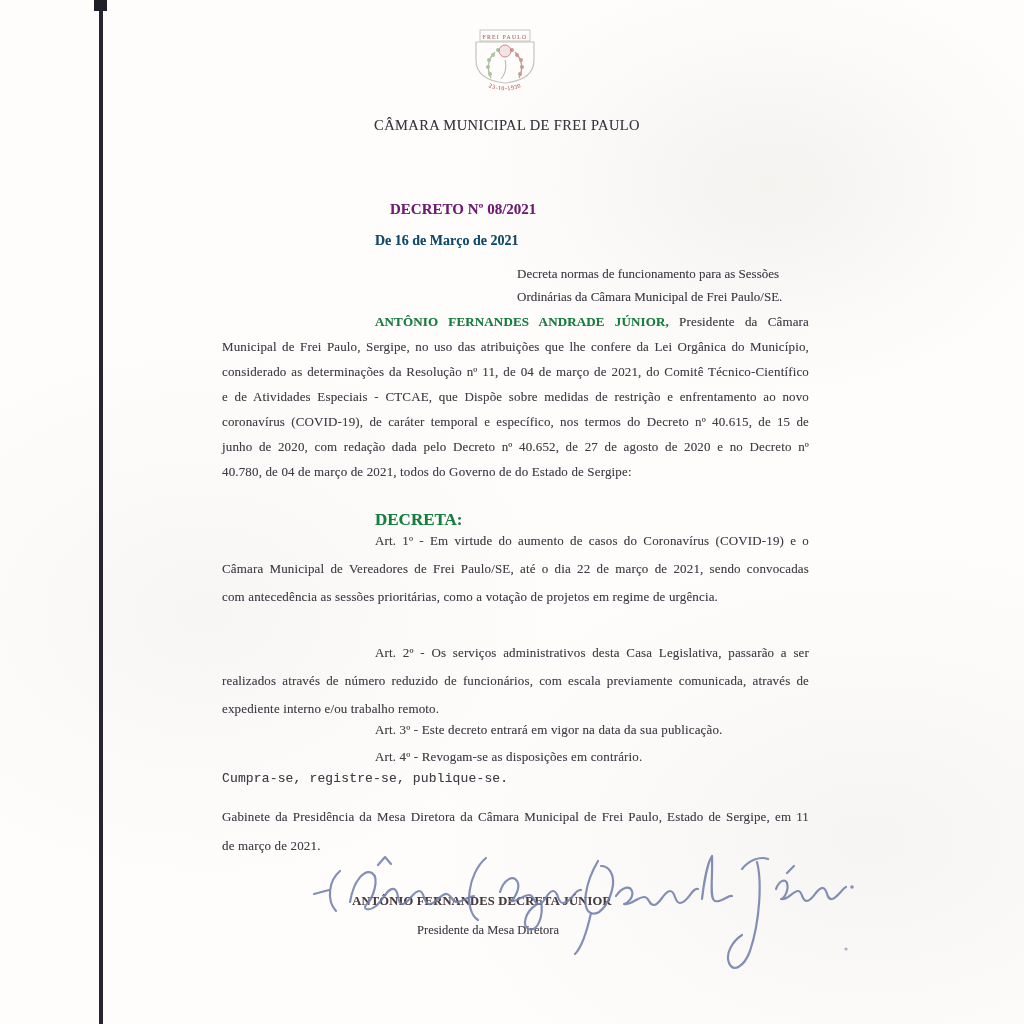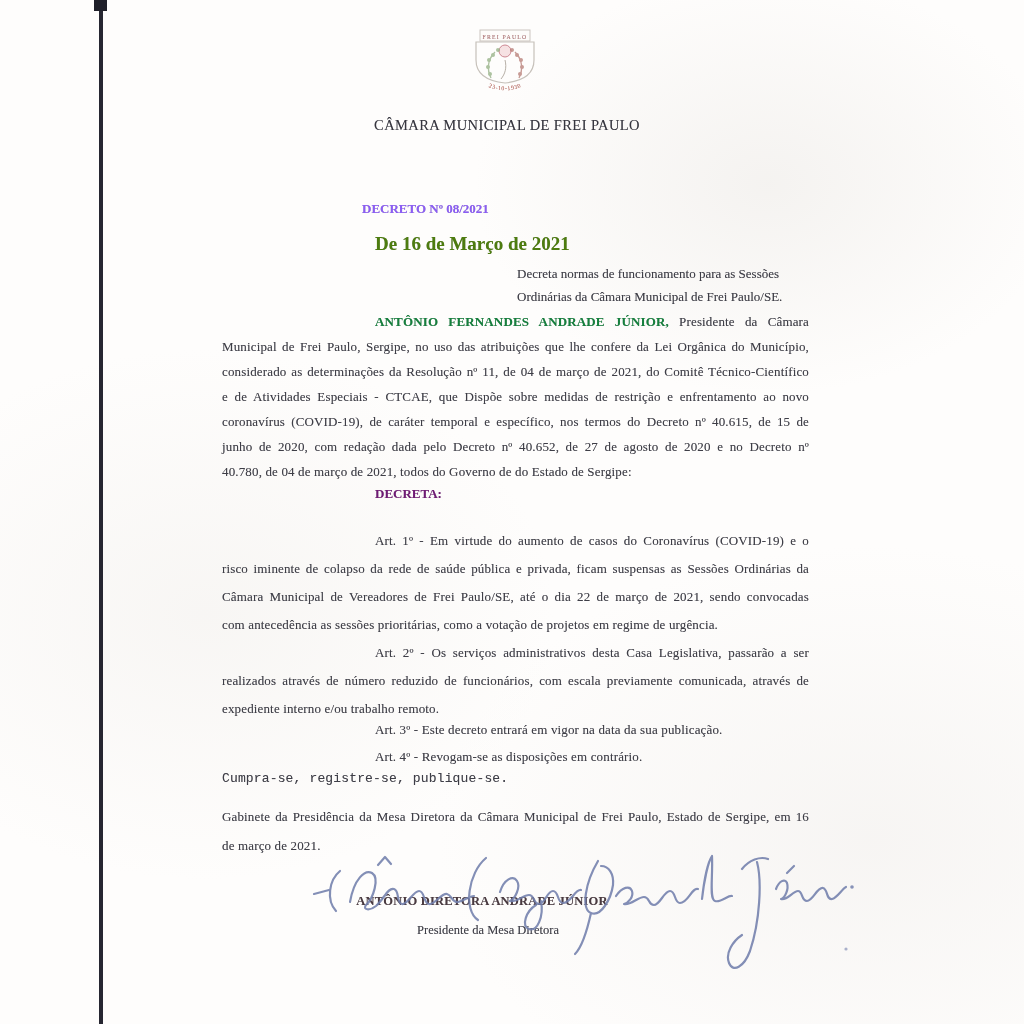--- a/index.html
+++ b/index.html
@@ -22,33 +22,33 @@
 
   
   .scan-line{position:absolute;left:99px;top:0;width:4px;height:1024px;background:#262631;}
   .scan-blob{position:absolute;left:94px;top:0;width:13px;height:11px;background:#1f1f29;}
 
   .crest{position:absolute;left:468px;top:28px;width:74px;height:74px;opacity:.92;}
 
   .org-title{position:absolute;left:0;top:116px;width:1014px;text-align:center;
     font-weight:normal;font-size:14.5px;letter-spacing:.4px;line-height:19px;color:#36363f;}
 
-  .dec-num{position:absolute;left:362px;top:201px;font-weight:bold;font-size:13px;color:#8b5cf6;}
-  .dec-date{position:absolute;left:375px;top:233px;font-weight:bold;font-size:19px;color:#4d7c0f;}
+  .dec-num{position:absolute;left:390px;top:201px;font-weight:bold;font-size:15px;color:#701a75;}
+  .dec-date{position:absolute;left:375px;top:233px;font-weight:bold;font-size:14px;color:#0c4a6e;}
 
   .summary{position:absolute;left:517px;top:262px;width:300px;font-size:13px;line-height:23px;}
 
   .col{position:absolute;left:222px;width:587px;font-size:13px;}
   .bodyline{letter-spacing:.15px;}
   .jline{text-align:justify;text-align-last:justify;}
   .jline.last{text-align-last:left;}
   .indent{padding-left:153px;}
 
   #opening{top:309px;}   #opening .bodyline{line-height:25px;}
-  #decreta{top:486px;font-weight:bold;font-size:13px;padding-left:153px;color:#701a75;}
+  #decreta{top:510px;font-weight:bold;font-size:17px;padding-left:153px;color:#15803d;}
   #art1{top:527px;}      #art1 .bodyline{line-height:28px;}
   #art2{top:639px;}      #art2 .bodyline{line-height:28px;}
   #art3{top:722px;}
   #art4{top:749px;}
   #cumpra{top:771px;font-family:Liberation Mono, monospace;}
   #gabinete{top:803px;}  #gabinete .bodyline{line-height:28.5px;}
 
   .typed-name{position:absolute;left:0;top:894px;width:964px;text-align:center;
     font-weight:bold;font-size:12.5px;letter-spacing:.2px;color:#4a3a40;}
   .sig-title{position:absolute;left:0;top:923px;width:976px;text-align:center;font-size:12.5px;}
@@ -117,44 +117,43 @@
         <div class="bodyline jline">junho de 2020, com redação dada pelo Decreto nº 40.652, de 27 de agosto de 2020 e no Decreto nº</div>
         <div class="bodyline jline last">40.780, de 04 de março de 2021, todos do Governo de do Estado de Sergipe:</div>
       </div>
   </div>
 
   <div class="col" id="decreta">DECRETA:</div>
 
   <div class="col" id="art1">
     <div class="bodyline jline indent">Art. 1º - Em virtude do aumento de casos do Coronavírus (COVID-19) e o</div>
     <div>
-        <div class="bodyline jline">risco iminente de colapso da rede de saúde pública e privada, ficam suspensas as Sessões Ordinárias da</div>
         <div class="bodyline jline">Câmara Municipal de Vereadores de Frei Paulo/SE, até o dia 22 de março de 2021, sendo convocadas</div>
         <div class="bodyline jline last">com antecedência as sessões prioritárias, como a votação de projetos em regime de urgência.</div>
       </div>
   </div>
 
   <div class="col" id="art2">
     <div class="bodyline jline indent">Art. 2º - Os serviços administrativos desta Casa Legislativa, passarão a ser</div>
     <div>
         <div class="bodyline jline">realizados através de número reduzido de funcionários, com escala previamente comunicada, através de</div>
         <div class="bodyline jline last">expediente interno e/ou trabalho remoto.</div>
       </div>
   </div>
 
   <div class="col bodyline indent" id="art3">Art. 3º - Este decreto entrará em vigor na data da sua publicação.</div>
   <div class="col bodyline indent" id="art4">Art. 4º - Revogam-se as disposições em contrário.</div>
 
   <div class="col bodyline" id="cumpra">Cumpra-se, registre-se, publique-se.</div>
   <div class="col" id="gabinete">
-      <div class="bodyline jline">Gabinete da Presidência da Mesa Diretora da Câmara Municipal de Frei Paulo, Estado de Sergipe, em 16</div>
+      <div class="bodyline jline">Gabinete da Presidência da Mesa Diretora da Câmara Municipal de Frei Paulo, Estado de Sergipe, em 11</div>
       <div class="bodyline jline last">de março de 2021.</div>
     </div>
 
-  <div class="typed-name">ANTÔNIO DIRETORA ANDRADE JÚNIOR</div>
+  <div class="typed-name">ANTÔNIO FERNANDES DECRETA JÚNIOR</div>
   <div class="sig-title">Presidente da Mesa Diretora</div>
 
   <svg class="signature-svg" viewBox="0 0 570 160">
     <g stroke="#7380ad" stroke-width="2.2" fill="none" stroke-linecap="round" stroke-linejoin="round" opacity=".88">
       <path d="M24,49 l15,-4"></path>
       <path d="M50,26 C39,35 36,55 46,66"></path>
       <path d="M60,57 C64,34 75,24 82,28 C90,33 83,54 76,60 C72,65 80,66 86,61 C94,54 98,42 104,44 C110,46 106,58 112,59 C118,60 123,46 129,46 C135,46 133,58 139,59 C145,60 151,48 157,49 C162,50 162,58 168,57 C174,56 179,51 184,51"></path>
       <path d="M88,20 l7,-8 l6,7"></path>
       <path d="M196,13 C178,28 173,65 188,75"></path>
       <path d="M210,47 C214,34 223,30 227,36 C231,42 225,54 220,56 C226,58 233,50 239,50 C245,50 243,59 249,59 C255,59 257,46 263,46 C269,46 267,58 273,58 C281,58 285,44 291,45"></path>

